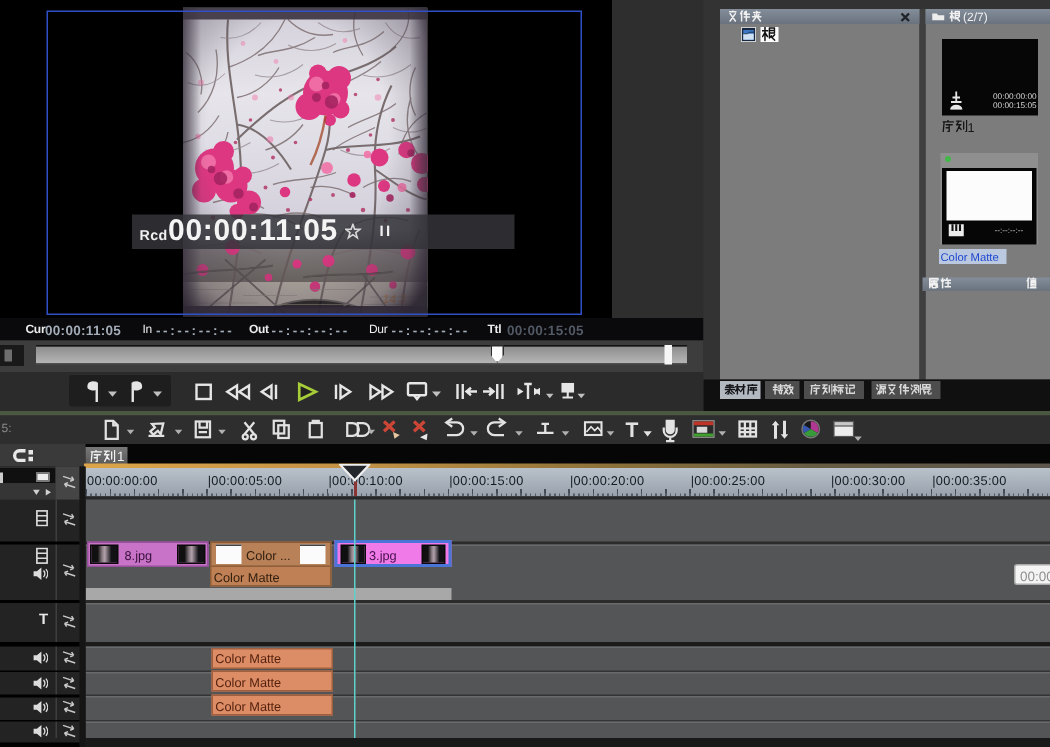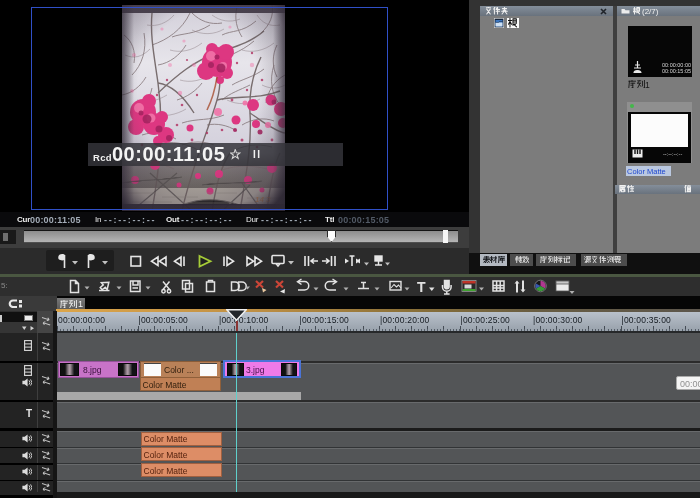--- a/index.html
+++ b/index.html
@@ -1,18 +1,18 @@
 <!DOCTYPE html>
 <html><head><meta charset="utf-8"><style>
 *{margin:0;padding:0;box-sizing:border-box}
 html,body{width:700px;height:498px;overflow:hidden;background:#2e2e2e;
 font-family:"Liberation Sans",sans-serif;position:relative}
 .ab{position:absolute}
 </style></head><body>
-<div class="ab" style="left:0;top:0;width:469px;height:212px;background:#000;overflow:hidden">
+<div class="ab" style="left:0;top:0;width:408px;height:212px;background:#000;overflow:hidden">
 <svg class="ab" style="left:122px;top:5px" width="163" height="206" viewBox="0 0 163 206">
 <defs>
 <radialGradient id="vig" cx="47%" cy="42%" r="72%">
  <stop offset="52%" stop-color="#48404e" stop-opacity="0"></stop>
  <stop offset="84%" stop-color="#453c4a" stop-opacity="0.38"></stop>
  <stop offset="100%" stop-color="#2e2834" stop-opacity="0.95"></stop>
 </radialGradient>
 <linearGradient id="sky" x1="0" y1="0" x2="0" y2="1">
  <stop offset="0%" stop-color="#d2cfd9"></stop>
  <stop offset="28%" stop-color="#e7e5eb"></stop>
@@ -319,21 +319,21 @@
 <div class="ab" style="left:56px;top:309px;width:644px;height:2.5px;background:linear-gradient(90deg,#dca54a,#c09044 30%,#8a7038 55%,#675c42 75%,#5c564c)"></div>
 <div class="ab" style="left:57px;top:311.5px;width:643px;height:19.5px;background:linear-gradient(#b9c1cb,#98a1ab);overflow:hidden">
 <div class="ab" style="left:0;top:14px;width:643px;height:5.5px;background:repeating-linear-gradient(90deg,#454c55 0,#454c55 1px,transparent 1px,transparent 16.1px)"></div>
 <div class="ab" style="left:0;top:17px;width:643px;height:2.5px;background:repeating-linear-gradient(90deg,#555e68 0,#555e68 1px,transparent 1px,transparent 3.22px)"></div>
 <span class="ab" style="left:1.0px;top:3.5px;font-size:8.5px;color:#141a20;letter-spacing:0.2px">00:00:00:00</span>
 <span class="ab" style="left:81.5px;top:3.5px;font-size:8.5px;color:#141a20;letter-spacing:0.2px">|00:00:05:00</span>
 <span class="ab" style="left:162.0px;top:3.5px;font-size:8.5px;color:#141a20;letter-spacing:0.2px">|00:00:10:00</span>
 <span class="ab" style="left:242.5px;top:3.5px;font-size:8.5px;color:#141a20;letter-spacing:0.2px">|00:00:15:00</span>
 <span class="ab" style="left:323.0px;top:3.5px;font-size:8.5px;color:#141a20;letter-spacing:0.2px">|00:00:20:00</span>
 <span class="ab" style="left:403.5px;top:3.5px;font-size:8.5px;color:#141a20;letter-spacing:0.2px">|00:00:25:00</span>
-<span class="ab" style="left:476px;top:3.5px;font-size:8.5px;color:#141a20;letter-spacing:0.2px">|00:00:30:00</span>
+<span class="ab" style="left:497px;top:3.5px;font-size:8.5px;color:#141a20;letter-spacing:0.2px">|00:00:30:00</span>
 <span class="ab" style="left:564.5px;top:3.5px;font-size:8.5px;color:#141a20;letter-spacing:0.2px">|00:00:35:00</span>
 </div>
 <svg class="ab" style="left:226px;top:309px" width="21" height="12" viewBox="0 0 21 12">
     <path d="M0.8,0.8 H20.2 L10.5,11.2 Z" fill="#23272b" stroke="#f0f0f0" stroke-width="1.4"></path>
   </svg>
 <div class="ab" style="left:236px;top:321px;width:1.5px;height:10px;background:#8a3434"></div>
 <div class="ab" style="left:0;top:331px;width:700px;height:167px;background:#1b1b1b">
 <div class="ab" style="left:57px;top:0;width:643px;height:161px;background:#535557"></div>
 <div class="ab" style="left:57px;top:0;width:643px;height:1.5px;background:#26282a"></div>
 <div class="ab" style="left:57px;top:30px;width:643px;height:2px;background:#2b2b2b"></div>

